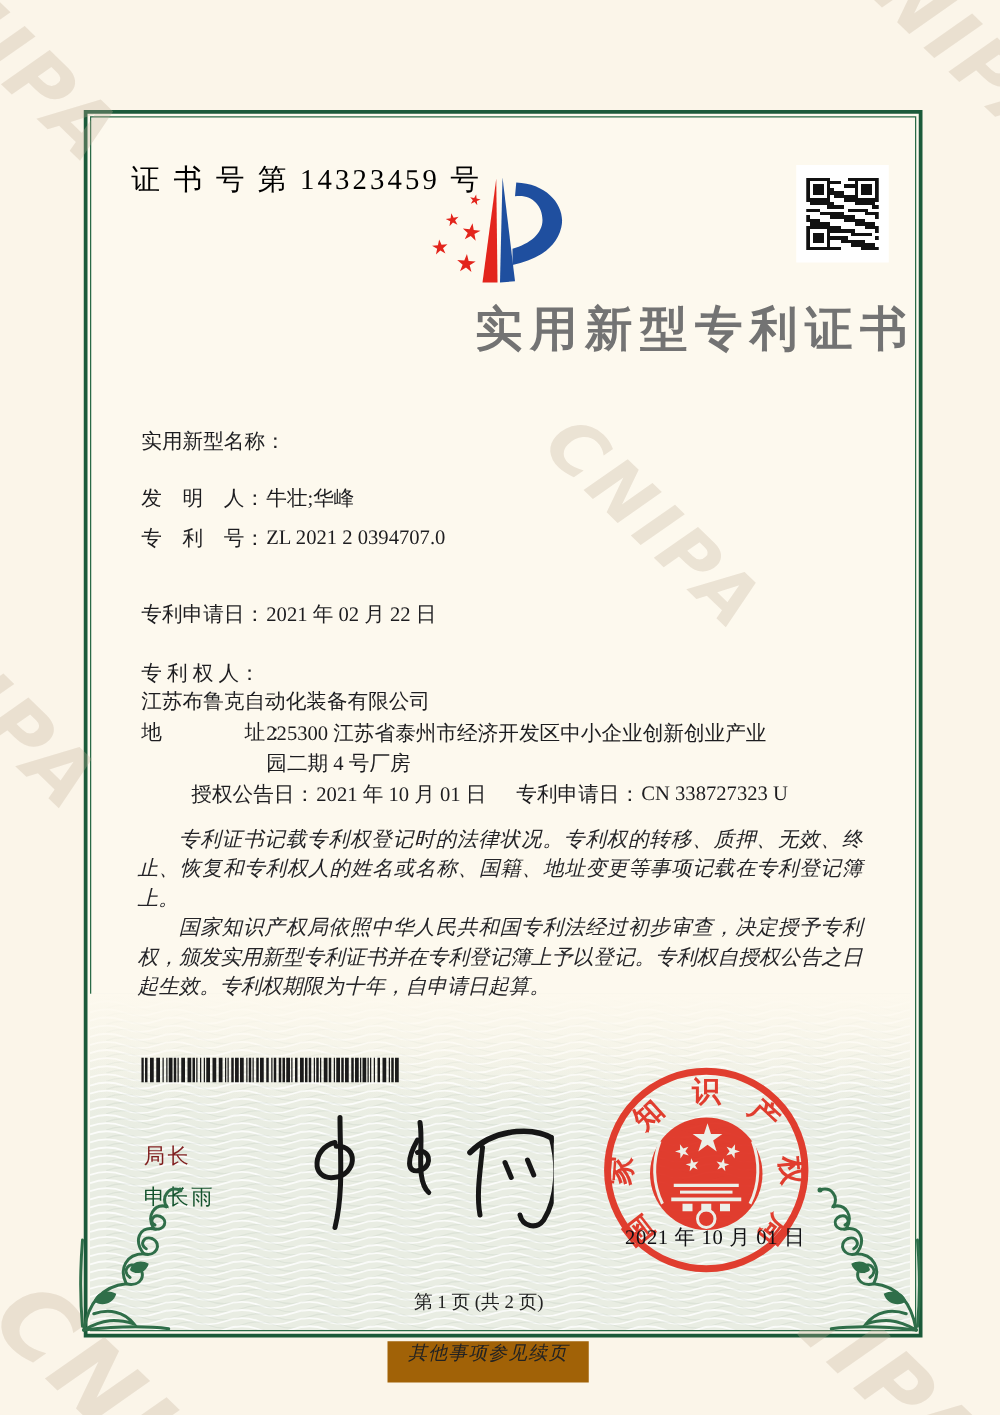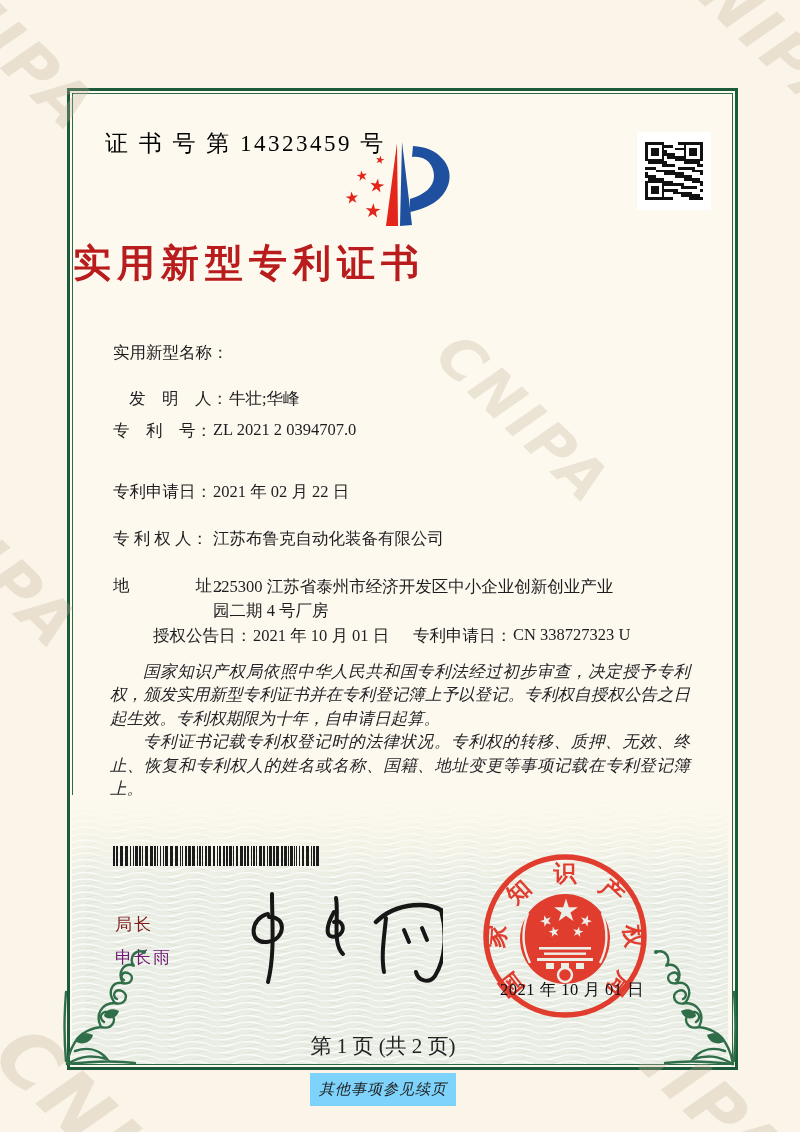--- a/index.html
+++ b/index.html
@@ -25,48 +25,48 @@
   #waves svg{display:block;}
   #wave-fade{position:absolute;left:0;top:0;width:100%;height:85px;
          background:linear-gradient(#fdf9ee,rgba(253,249,238,0));}
 
   
   #cert-no{position:absolute;left:105px;top:128px;z-index:3;font-size:23px;
            letter-spacing:2.5px;color:#000000;}
   #logo{position:absolute;left:336px;top:129px;z-index:3;}
   #qr{position:absolute;left:637px;top:132px;width:74px;height:78px;background:#ffffff;
       z-index:3;display:flex;align-items:center;justify-content:center;}
-  #title{position:absolute;left:67px;top:238px;width:665px;z-index:3;text-align:left;
-         font-size:38px;font-weight:bold;letter-spacing:6px;text-indent:6px;color:#b91c1c;font-family:Liberation Serif, serif;}
+  #title{position:absolute;left:67px;top:238px;width:665px;z-index:3;text-align:right;
+         font-size:38px;font-weight:bold;letter-spacing:6px;text-indent:6px;color:#737373;font-family:Liberation Serif, serif;}
 
   
   .row{position:absolute;left:113px;z-index:3;display:flex;font-size:16.5px;color:#1d1d20;}
   .row .lbl{width:100px;flex:none;white-space:nowrap;}
   .row .val{white-space:nowrap;}
   #row-address .val{white-space:normal;width:415px;line-height:23.5px;}
   #row-grant .val1{width:160px;flex:none;}
 
   
   #legal{position:absolute;left:110px;top:660px;width:580px;z-index:3;font-size:16.5px;
          line-height:23.4px;color:#242428;font-style:italic;text-align:justify;}
   #legal p{margin:0;text-indent:2em;}
 
   
   #barcode{position:absolute;left:113px;top:846px;z-index:3;}
   #sig-title{position:absolute;left:115px;top:913px;z-index:3;font-size:17px;color:#7f1d1d;letter-spacing:2px;}
-  #sig-name{position:absolute;left:115px;top:946px;z-index:3;font-size:17px;color:#701a75;letter-spacing:2px;}
+  #sig-name{position:absolute;left:115px;top:946px;z-index:3;font-size:17px;color:#14532d;letter-spacing:2px;}
   #signature{position:absolute;left:238px;top:888px;z-index:3;}
   #seal{position:absolute;left:480px;top:851px;z-index:4;opacity:.95;}
   .seal-char{font-size:23px;font-weight:bold;fill:#e03425;}
   #seal-date{position:absolute;left:500px;top:979px;width:150px;z-index:5;font-size:16.5px;
              color:#101014;letter-spacing:.5px;white-space:nowrap;}
   #page-no{position:absolute;left:113px;top:1032px;width:540px;z-index:3;text-align:center;
-           font-size:21px;color:#222;}
-  #note-box{position:absolute;left:310px;top:1073px;width:146px;height:33px;z-index:3;
-            background:#7dd3fc;display:flex;align-items:center;justify-content:center;}
+           font-size:15px;color:#222;}
+  #note-box{position:absolute;left:310px;top:1073px;width:161px;height:33px;z-index:3;
+            background:#a16207;display:flex;align-items:flex-start;justify-content:center;}
   #note-box span{font-size:15px;font-style:italic;color:#222;letter-spacing:1px;}
 
   .flourish{position:absolute;z-index:4;}
 </style>
 </head>
 <body>
 
 <div id="page">
 
   <div class="wm" style="left:-58px;top:-70px;">CNIPA</div>
@@ -345,50 +345,50 @@
         <rect x="2.761904761904762" y="41.42857142857143" width="13.80952380952381" height="13.80952380952381" fill="#fff"></rect>
         <rect x="5.523809523809524" y="44.19047619047619" width="8.285714285714285" height="8.285714285714285" fill="#111"></rect>
       </svg>
   </div>
 
   <div id="title">实用新型专利证书</div>
 
   <div class="row" style="top:342px;">
     <span class="lbl">实用新型名称：</span>
   </div>
-  <div class="row" style="top:388px;margin-left:16px;">
+  <div class="row" style="top:388px;">
     <span class="lbl">发　明　人：</span>
     <span class="val">牛壮;华峰</span>
   </div>
   <div class="row" style="top:420px;">
     <span class="lbl">专　利　号：</span>
     <span class="val">ZL 2021 2 0394707.0</span>
   </div>
   <div class="row" style="top:481px;">
     <span class="lbl">专利申请日：</span>
     <span class="val">2021 年 02 月 22 日</span>
   </div>
-  <div class="row" style="top:528px;">
+  <div class="row" style="top:528px;flex-direction:column;">
     <span class="lbl">专 利 权 人：</span>
     <span class="val">江苏布鲁克自动化装备有限公司</span>
   </div>
   <div class="row" id="row-address" style="top:575px;">
     <span class="lbl">地　　　　址：</span>
     <span class="val">225300 江苏省泰州市经济开发区中小企业创新创业产业园二期 4 号厂房</span>
   </div>
   <div class="row" id="row-grant" style="top:625px;margin-left:40px;">
     <span class="lbl">授权公告日：</span>
     <span class="val val1">2021 年 10 月 01 日</span>
     <span class="lbl">专利申请日：</span>
     <span class="val">CN 338727323 U</span>
   </div>
 
   <div id="legal">
+    <p>专利证书记载专利权登记时的法律状况。专利权的转移、质押、无效、终止、恢复和专利权人的姓名或名称、国籍、地址变更等事项记载在专利登记簿上。</p>
     <p>国家知识产权局依照中华人民共和国专利法经过初步审查，决定授予专利权，颁发实用新型专利证书并在专利登记簿上予以登记。专利权自授权公告之日起生效。专利权期限为十年，自申请日起算。</p>
-    <p>专利证书记载专利权登记时的法律状况。专利权的转移、质押、无效、终止、恢复和专利权人的姓名或名称、国籍、地址变更等事项记载在专利登记簿上。</p>
   </div>
 
   <svg id="barcode" width="207" height="20">
       <rect x="0" y="0" width="2" height="20" fill="#1b1b1b"></rect>
       <rect x="3" y="0" width="2" height="20" fill="#1b1b1b"></rect>
       <rect x="7" y="0" width="3" height="20" fill="#1b1b1b"></rect>
       <rect x="12" y="0" width="3" height="20" fill="#1b1b1b"></rect>
       <rect x="17" y="0" width="1" height="20" fill="#1b1b1b"></rect>
       <rect x="20" y="0" width="1" height="20" fill="#1b1b1b"></rect>
       <rect x="22" y="0" width="3" height="20" fill="#1b1b1b"></rect>

